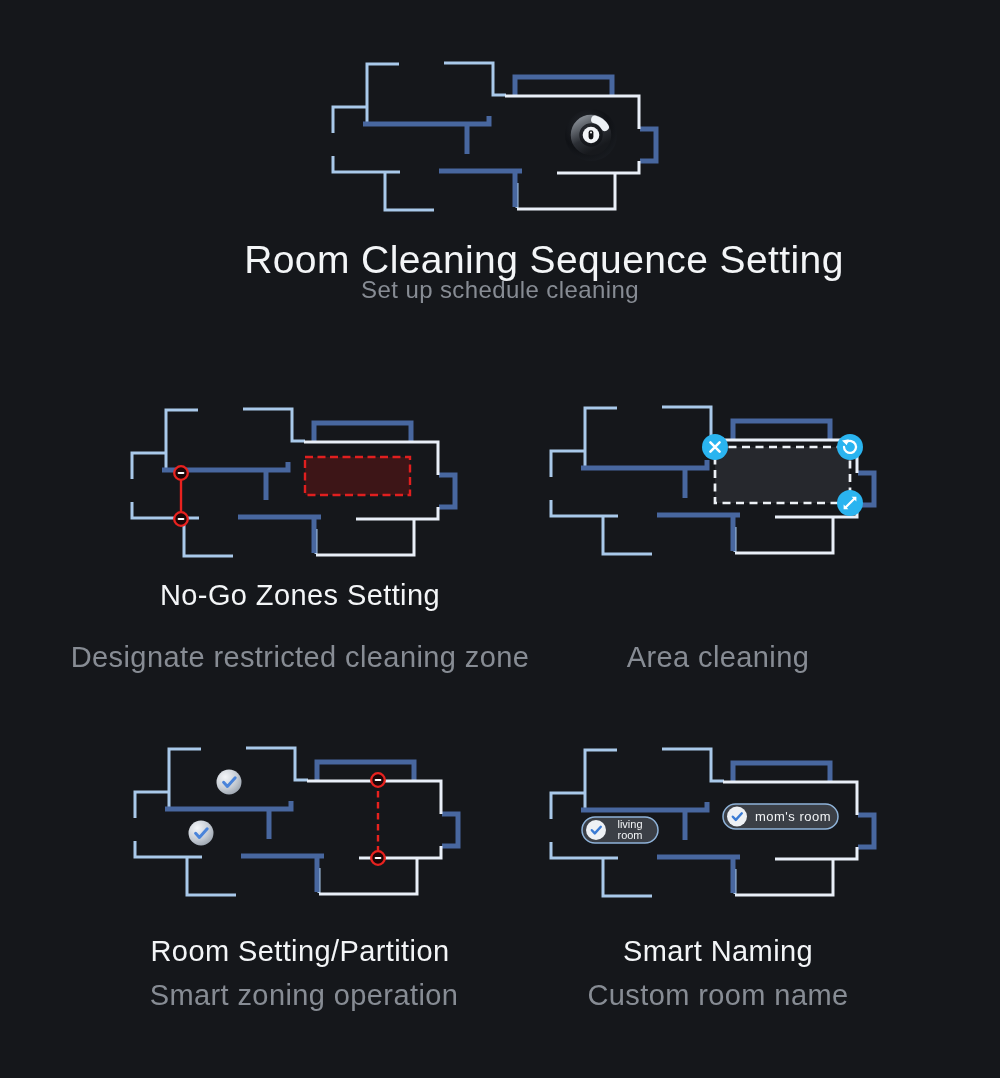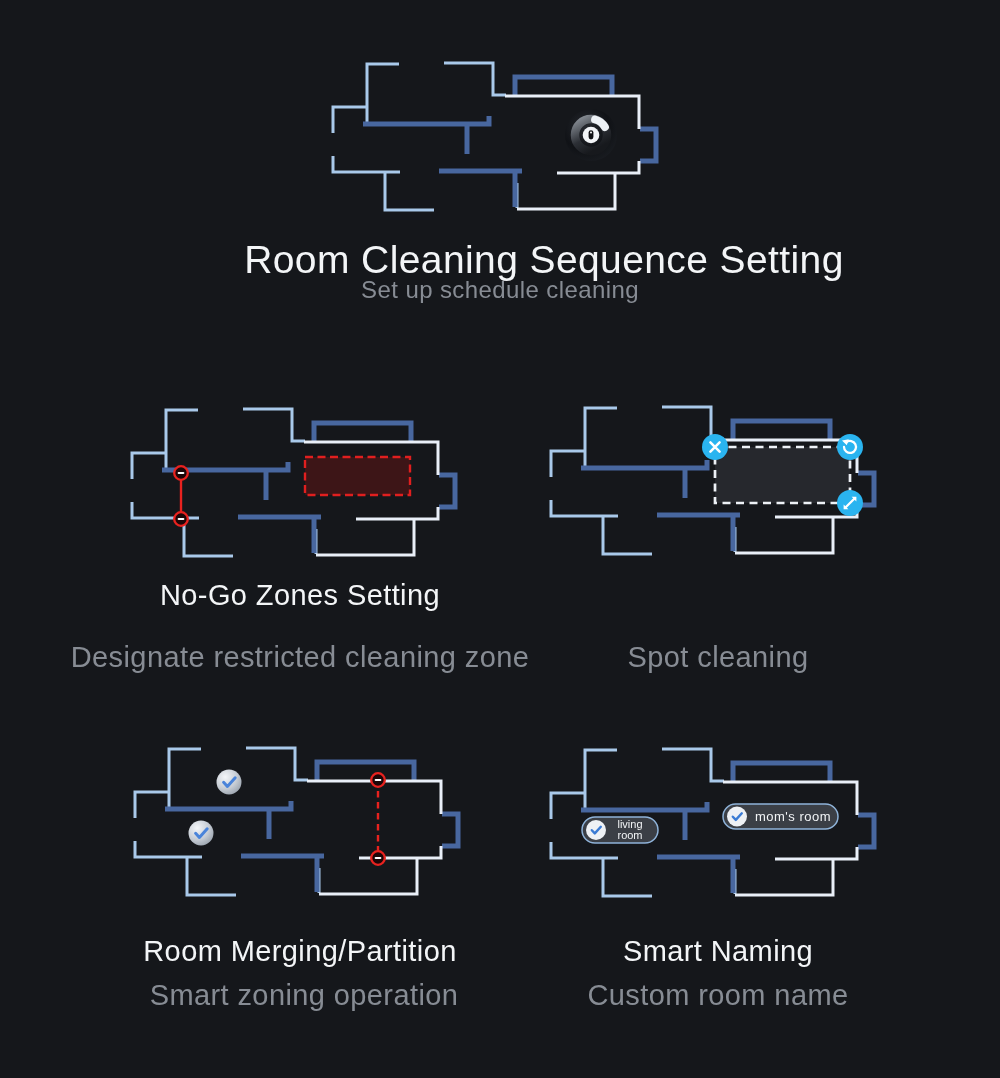--- a/index.html
+++ b/index.html
@@ -129,21 +129,21 @@
     </g>
     <g transform="translate(313,109)">
       <g>
         <circle class="ctl" r="13"></circle>
         <path class="ctl-glyph" style="stroke-width:2.3" d="M -4.3 4.3 L 4.3 -4.3"></path>
         <path class="ctl-fill" d="M 1.6 -6.3 L 6.4 -6.3 L 6.4 -1.5 Z"></path>
         <path class="ctl-fill" d="M -1.6 6.3 L -6.4 6.3 L -6.4 1.5 Z"></path>
       </g>
     </g>
   </svg>
-  <div class="subtitle" style="left:468px;top:642px;width:500px">Spot cleaning</div>
+  <div class="subtitle" style="left:468px;top:642px;width:500px">Area cleaning</div>
 
   <svg class="panel" style="left:121px;top:735px" width="380" height="180" viewBox="0 0 380 180">
     <use href="#floorplan"></use>
     <g transform="translate(108,47)">
       <circle class="check-big" r="12.5"></circle>
       <path class="check-mark" d="M-5.4 0.3 L-1.6 4.4 L6.2 -4.2"></path>
     </g>
     <g transform="translate(80,98)">
       <circle class="check-big" r="12.5"></circle>
       <path class="check-mark" d="M-5.4 0.3 L-1.6 4.4 L6.2 -4.2"></path>
@@ -151,21 +151,21 @@
     <line class="red-line dashed" x1="257" y1="45" x2="257" y2="123"></line>
     <g transform="translate(257,45)">
       <circle class="noentry-c" r="6.8"></circle>
         <rect class="noentry-bar" x="-3.4" y="-1.05" width="6.8" height="2.1" rx="1"></rect>
     </g>
     <g transform="translate(257,123)">
       <circle class="noentry-c" r="6.8"></circle>
         <rect class="noentry-bar" x="-3.4" y="-1.05" width="6.8" height="2.1" rx="1"></rect>
     </g>
   </svg>
-  <div class="title" style="left:50px;top:936px;width:500px">Room Merging/Partition</div>
+  <div class="title" style="left:50px;top:936px;width:500px">Room Setting/Partition</div>
   <div class="subtitle" style="left:54px;top:980px;width:500px">Smart zoning operation</div>
 
   <svg class="panel" style="left:537px;top:736px" width="380" height="180" viewBox="0 0 380 180">
     <use href="#floorplan"></use>
     <g>
       <rect class="pill" x="45" y="81" width="76" height="26" rx="13"></rect>
       <g transform="translate(59,94)">
         <circle class="check-small" r="10"></circle>
         <path class="check-mark-sm" d="M-4.2 0.2 L-1.2 3.4 L4.8 -3.2"></path>
       </g>

